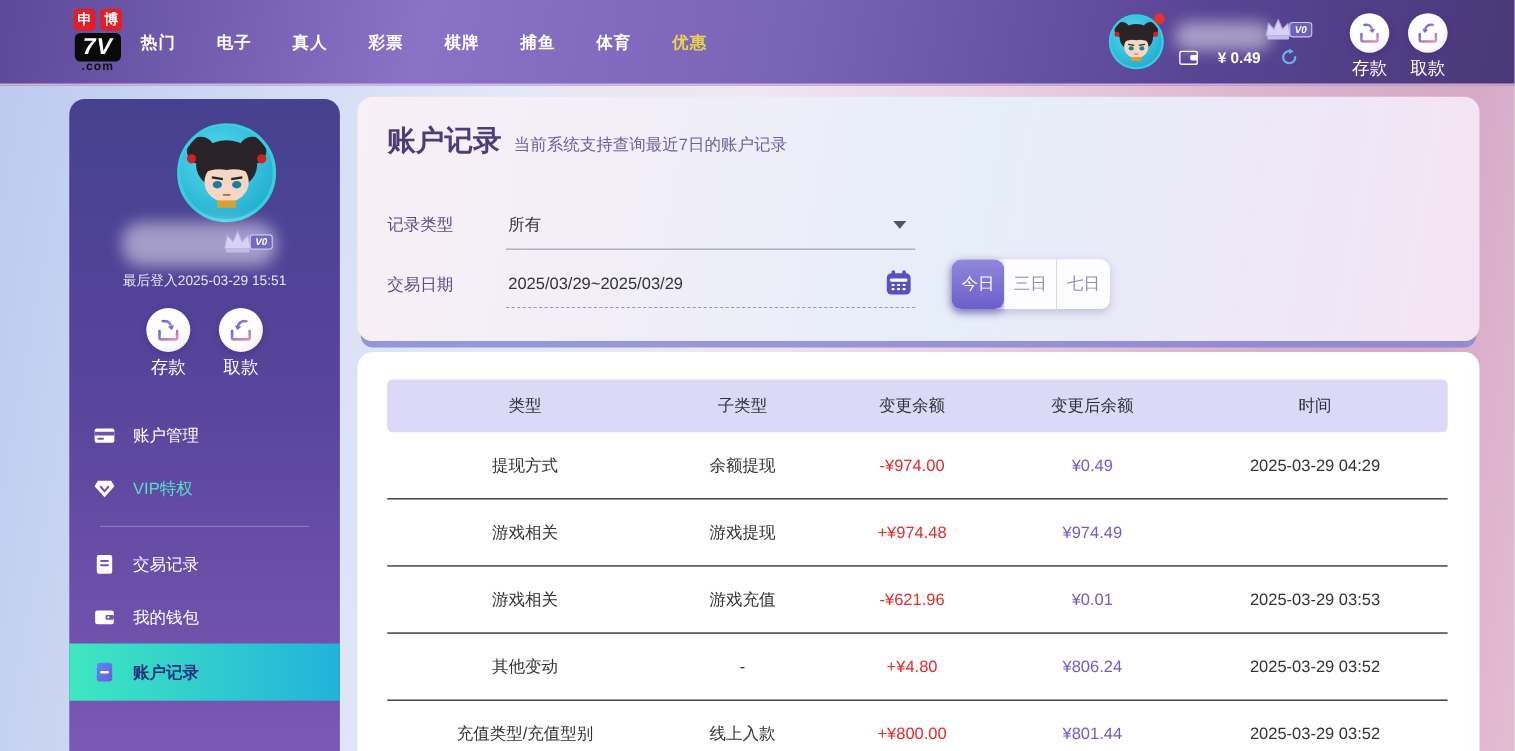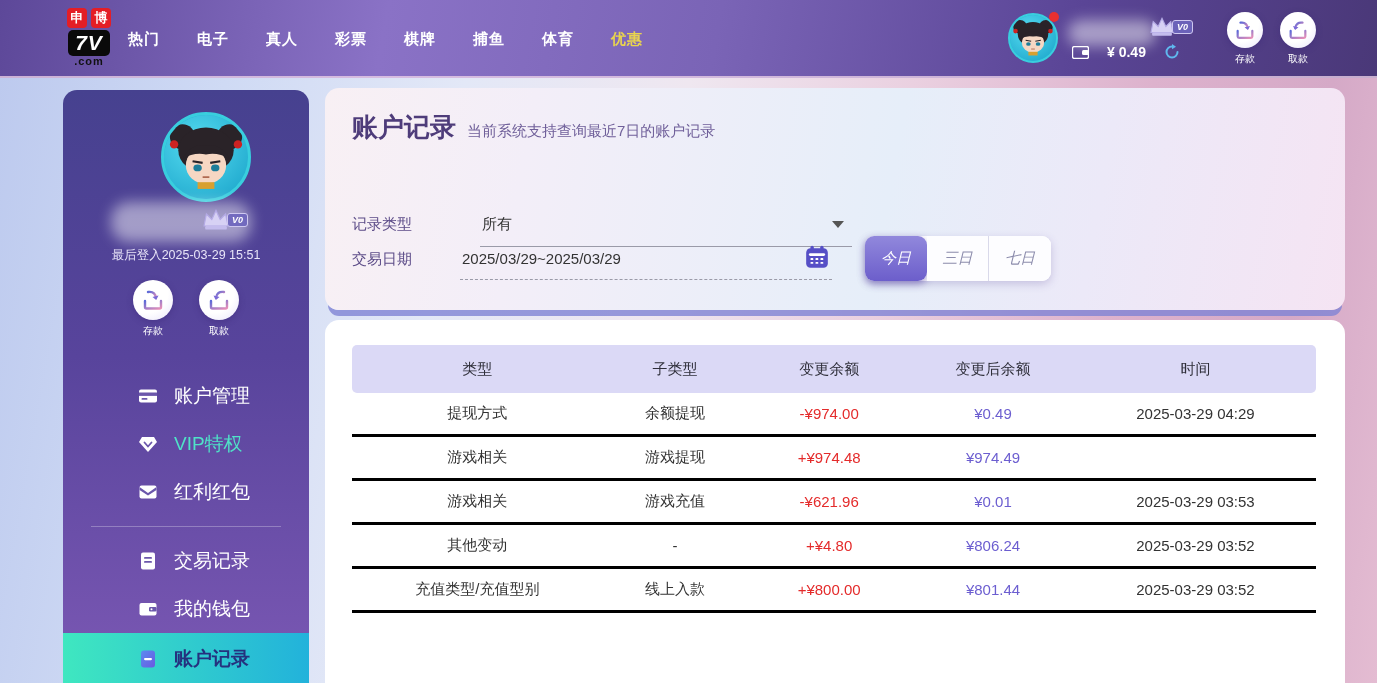--- a/index.html
+++ b/index.html
@@ -38,40 +38,40 @@
   #tb-nameblob { left:1068px; top:20px; width:88px; height:26px; }
   #tb-crown { left:1148px; top:16px; display:flex; align-items:center; }
   .viptag { background:rgba(110,102,190,.9); border:1px solid #cfc8f0; color:#fff; font-size:9px;
     font-weight:bold; font-style:italic; border-radius:3px; padding:1px 4px; margin-left:-4px; }
   #tb-balance { left:1072px; top:44px; display:flex; align-items:center; gap:18px; color:#fff;
     font-size:14px; font-weight:bold; }
   .round-btn { display:flex; flex-direction:column; align-items:center; cursor:pointer; }
   .round-btn .circle { width:36px; height:36px; border-radius:50%;
     background:radial-gradient(circle at 35% 30%,#ffffff 55%,#e8e4fa 100%); box-shadow:0 2px 6px rgba(60,40,120,.45);
     display:flex; align-items:center; justify-content:center; }
-  .round-btn .lbl { color:#fff; font-size:10px; margin-top:4px;text-align:right; }
+  .round-btn .lbl { color:#fff; font-size:16px; margin-top:4px;text-align:right; }
   #tb-deposit { left:1227px; top:12px; }
   #tb-withdraw { left:1280px; top:12px; }
 
   
   #sidebar {
     left:63px; top:90px; width:246px; height:593px;
     background:linear-gradient(180deg,#46418f 0%,#58449c 45%,#7b58b4 100%);
     border-radius:14px 14px 0 0;
   }
   #sb-avatar { left:98px; top:22px; width:90px; height:90px; position:absolute; }
   #sb-nameblob { position:absolute; left:48px; top:112px; width:140px; height:40px; }
   #sb-crown { position:absolute; left:138px; top:118px; display:flex; align-items:center; }
   #sb-lastlogin { position:absolute; left:0; top:157px; width:100%; text-align:center;
     color:#e8e4f8; font-size:12.5px; }
   #sb-btns { position:absolute; left:0; top:190px; width:100%; display:flex; justify-content:center; gap:26px; }
   #sb-btns .circle { width:40px; height:40px; }
   #sb-menu { position:absolute; left:0; top:282px; width:100%; }
-  .menu-item { height:48px; display:flex; align-items:center; padding-left:75px; gap:16px;
-    color:#fff; font-size:19px; cursor:pointer; }
+  .menu-item { height:48px; display:flex; align-items:center; padding-left:22px; gap:16px;
+    color:#fff; font-size:15px; cursor:pointer; }
   .menu-item.accent { color:#4fe3c8; }
   .menu-item.active { height:52px; background:linear-gradient(90deg,#3fe7c0 0%,#22b2db 100%);
     color:#25317e; font-weight:bold; }
   .menu-divider { height:1px; background:rgba(255,255,255,.28); margin:10px 28px 10px 28px; }
   .mi-icon { width:20px; height:20px; flex:0 0 20px; }
 
   
   #filter-card {
     left:325px; top:88px; width:1020px; height:222px; border-radius:14px;
     background:linear-gradient(100deg,#f8f0f4 0%,#f3eef8 20%,#e6eef9 55%,#ece9f8 75%,#f5e4f3 100%);
@@ -83,30 +83,30 @@
   .filter-row { position:absolute; left:27px; display:flex; align-items:flex-start; }
   .filter-label { width:108px; font-size:15px; color:#5c4c88; padding-top:3px; }
   .filter-field { position:relative; width:372px; font-size:15px; color:#333; padding:3px 2px 12px 2px; cursor:pointer; }
   .field-solid { border-bottom:1px solid #9a9aa8; }
   .field-dashed { border-bottom:1px dashed #9a9aa8; }
   .dd-arrow { position:absolute; right:8px; top:9px; width:0; height:0;
     border-left:6px solid transparent; border-right:6px solid transparent; border-top:7px solid #555; }
   .cal-icon { position:absolute; right:2px; top:-3px; }
   #quick-btns { position:absolute; left:540px; top:148px; display:flex; border-radius:9px;
     box-shadow:0 3px 8px rgba(90,70,150,.25); background:#fff; }
-  .qbtn { width:62px; height:45px; display:flex; align-items:center; justify-content:center;
-    font-size:15px; color:#8d8dad; cursor:pointer; background:#fdfdff; border-right:1px solid #d9d9ea;font-style:italic; }
+  .qbtn { width:48px; height:45px; display:flex; align-items:center; justify-content:center;
+    font-size:15px; color:#8d8dad; cursor:pointer; background:#fdfdff; border-right:1px solid #d9d9ea; }
   .qbtn:first-child { border-radius:9px 0 0 9px; }
   .qbtn:last-child { border-radius:0 9px 9px 0; border-right:none;text-align:center; }
   .qbtn.active { background:linear-gradient(180deg,#9188dc 0%,#6c5ecb 100%); color:#fff; border-radius:9px;
     border-right:none; box-shadow:0 3px 7px rgba(80,60,160,.5); }
 
   #table-card { left:325px; top:320px; width:1020px; height:380px; border-radius:14px 14px 0 0; background:#fff; }
   #acct-table { position:absolute; left:27px; top:25px; width:964px; }
-  .t-row { display:flex; align-items:center; height:44px; border-bottom:3px solid #000000; font-size:15px; color:#333; }
+  .t-row { display:flex; align-items:center; height:61px; border-bottom:1px solid #000000; font-size:15px; color:#333; }
   .t-head { height:48px; background:#dbd9f6; border-radius:5px; border-bottom:none; font-size:15px; color:#2f2f3a; }
   .t-cell { text-align:center; }
   .c1{width:26%;} .c2{width:15%;} .c3{width:17%;} .c4{width:17%;} .c5{width:25%;}
   .amt-change { color:#e42b2b; }
   .amt-after { color:#6c5ed0; }
 </style>
 </head>
 <body>
 
 <svg width="0" height="0" style="position:absolute">
@@ -267,27 +267,20 @@
       </svg>
       <span>账户管理</span>
     </div>
     <div class="menu-item accent">
       <svg class="mi-icon" viewBox="0 0 20 20">
         <path d="M4 3 H16 L19 8 L10 18 L1 8 Z" fill="#fff"></path>
         <path d="M6.5 8.5 L10 12.5 L13.5 8.5" fill="none" stroke="#6b57ab" stroke-width="1.8" stroke-linecap="round"></path>
       </svg>
       <span>VIP特权</span>
     </div>
-    <div class="menu-item">
-      <svg class="mi-icon" viewBox="0 0 20 20">
-        <rect x="1.5" y="3.5" width="17" height="13" rx="2" fill="#fff"></rect>
-        <path d="M1.5 5 L10 11 L18.5 5 L18.5 8 L10 13.5 L1.5 8 Z" fill="#6b57ab"></path>
-      </svg>
-      <span>红利红包</span>
-    </div>
     <div class="menu-divider"></div>
     <div class="menu-item">
       <svg class="mi-icon" viewBox="0 0 20 20">
         <rect x="3" y="1.5" width="14" height="17" rx="2" fill="#fff"></rect>
         <rect x="6" y="6" width="8" height="1.8" rx="0.9" fill="#6b57ab"></rect>
         <rect x="6" y="10" width="8" height="1.8" rx="0.9" fill="#6b57ab"></rect>
       </svg>
       <span>交易记录</span>
     </div>
     <div class="menu-item">
@@ -307,21 +300,21 @@
     </div>
   </div>
 </div>
 
 <div id="filter-card" class="abs">
   <div id="page-title-row">
     <span id="page-title">账户记录</span>
     <span id="page-subtitle">当前系统支持查询最近7日的账户记录</span>
   </div>
 
-  <div class="filter-row" style="top:124px;gap:20px;">
+  <div class="filter-row" style="top:104px;">
     <span class="filter-label">记录类型</span>
     <div class="filter-field field-solid">
       <span>所有</span>
       <span class="dd-arrow"></span>
     </div>
   </div>
 
   <div class="filter-row" style="top:159px;">
     <span class="filter-label">交易日期</span>
     <div class="filter-field field-dashed">

